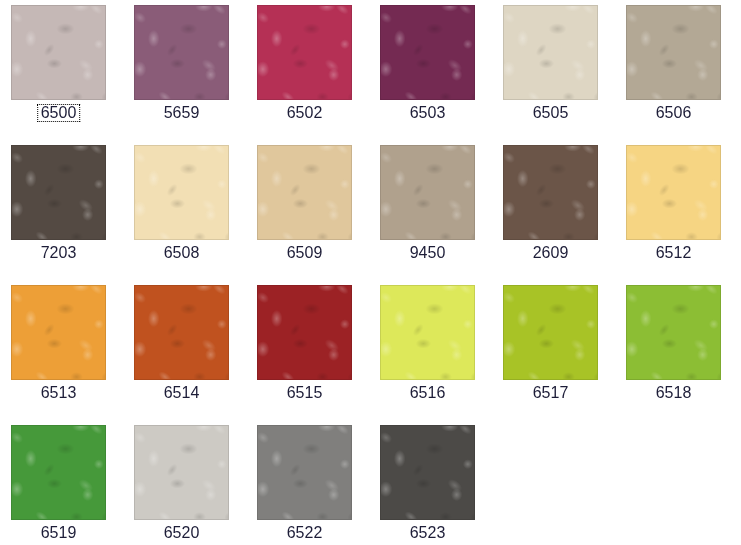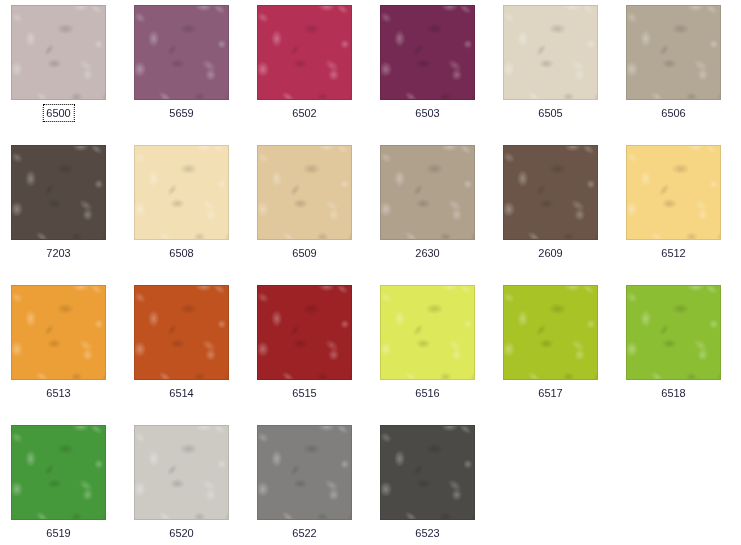--- a/index.html
+++ b/index.html
@@ -91,21 +91,21 @@
       radial-gradient(ellipse 9px 5px at 58% 78%,  rgba(255,255,255,0.23), transparent 70%),
       radial-gradient(ellipse 5px 8px at 82% 70%,  rgba(0,0,0,0.11),       transparent 68%),
       radial-gradient(ellipse 8px 7px at 36% 94%,  rgba(255,255,255,0.19), transparent 70%);
   }
 
   .swatch-label {
     position: absolute;
     top: 99px;
     left: 50%;
     transform: translateX(-50%);
-    font-size: 11px;
+    font-size: 16px;
     line-height: 14px;
     color: #1d1d38;
     white-space: nowrap;
     padding: 1px 3px;
     border: 1px dotted transparent;
     box-sizing: border-box;
   }
 
   .swatch-cell.is-focused .swatch-label {
     border: 1px dotted #000000;
@@ -146,21 +146,21 @@
     <div class="swatch-cell">
       <div class="swatch-chip" style="background-color: rgb(242, 223, 180);"></div>
       <div class="swatch-label" style="color: rgb(29, 29, 56);">6508</div>
     </div>
     <div class="swatch-cell">
       <div class="swatch-chip" style="background-color: rgb(224, 199, 156);"></div>
       <div class="swatch-label" style="color: rgb(29, 29, 56);">6509</div>
     </div>
     <div class="swatch-cell">
       <div class="swatch-chip" style="background-color: rgb(176, 161, 141);"></div>
-      <div class="swatch-label" style="color: rgb(29, 29, 56);">2630</div>
+      <div class="swatch-label" style="color: rgb(29, 29, 56);">9450</div>
     </div>
     <div class="swatch-cell">
       <div class="swatch-chip" style="background-color: rgb(107, 85, 72);"></div>
       <div class="swatch-label" style="color: rgb(29, 29, 56);">2609</div>
     </div>
     <div class="swatch-cell">
       <div class="swatch-chip" style="background-color: rgb(246, 213, 131);"></div>
       <div class="swatch-label" style="color: rgb(29, 29, 56);">6512</div>
     </div>
     <div class="swatch-cell">

